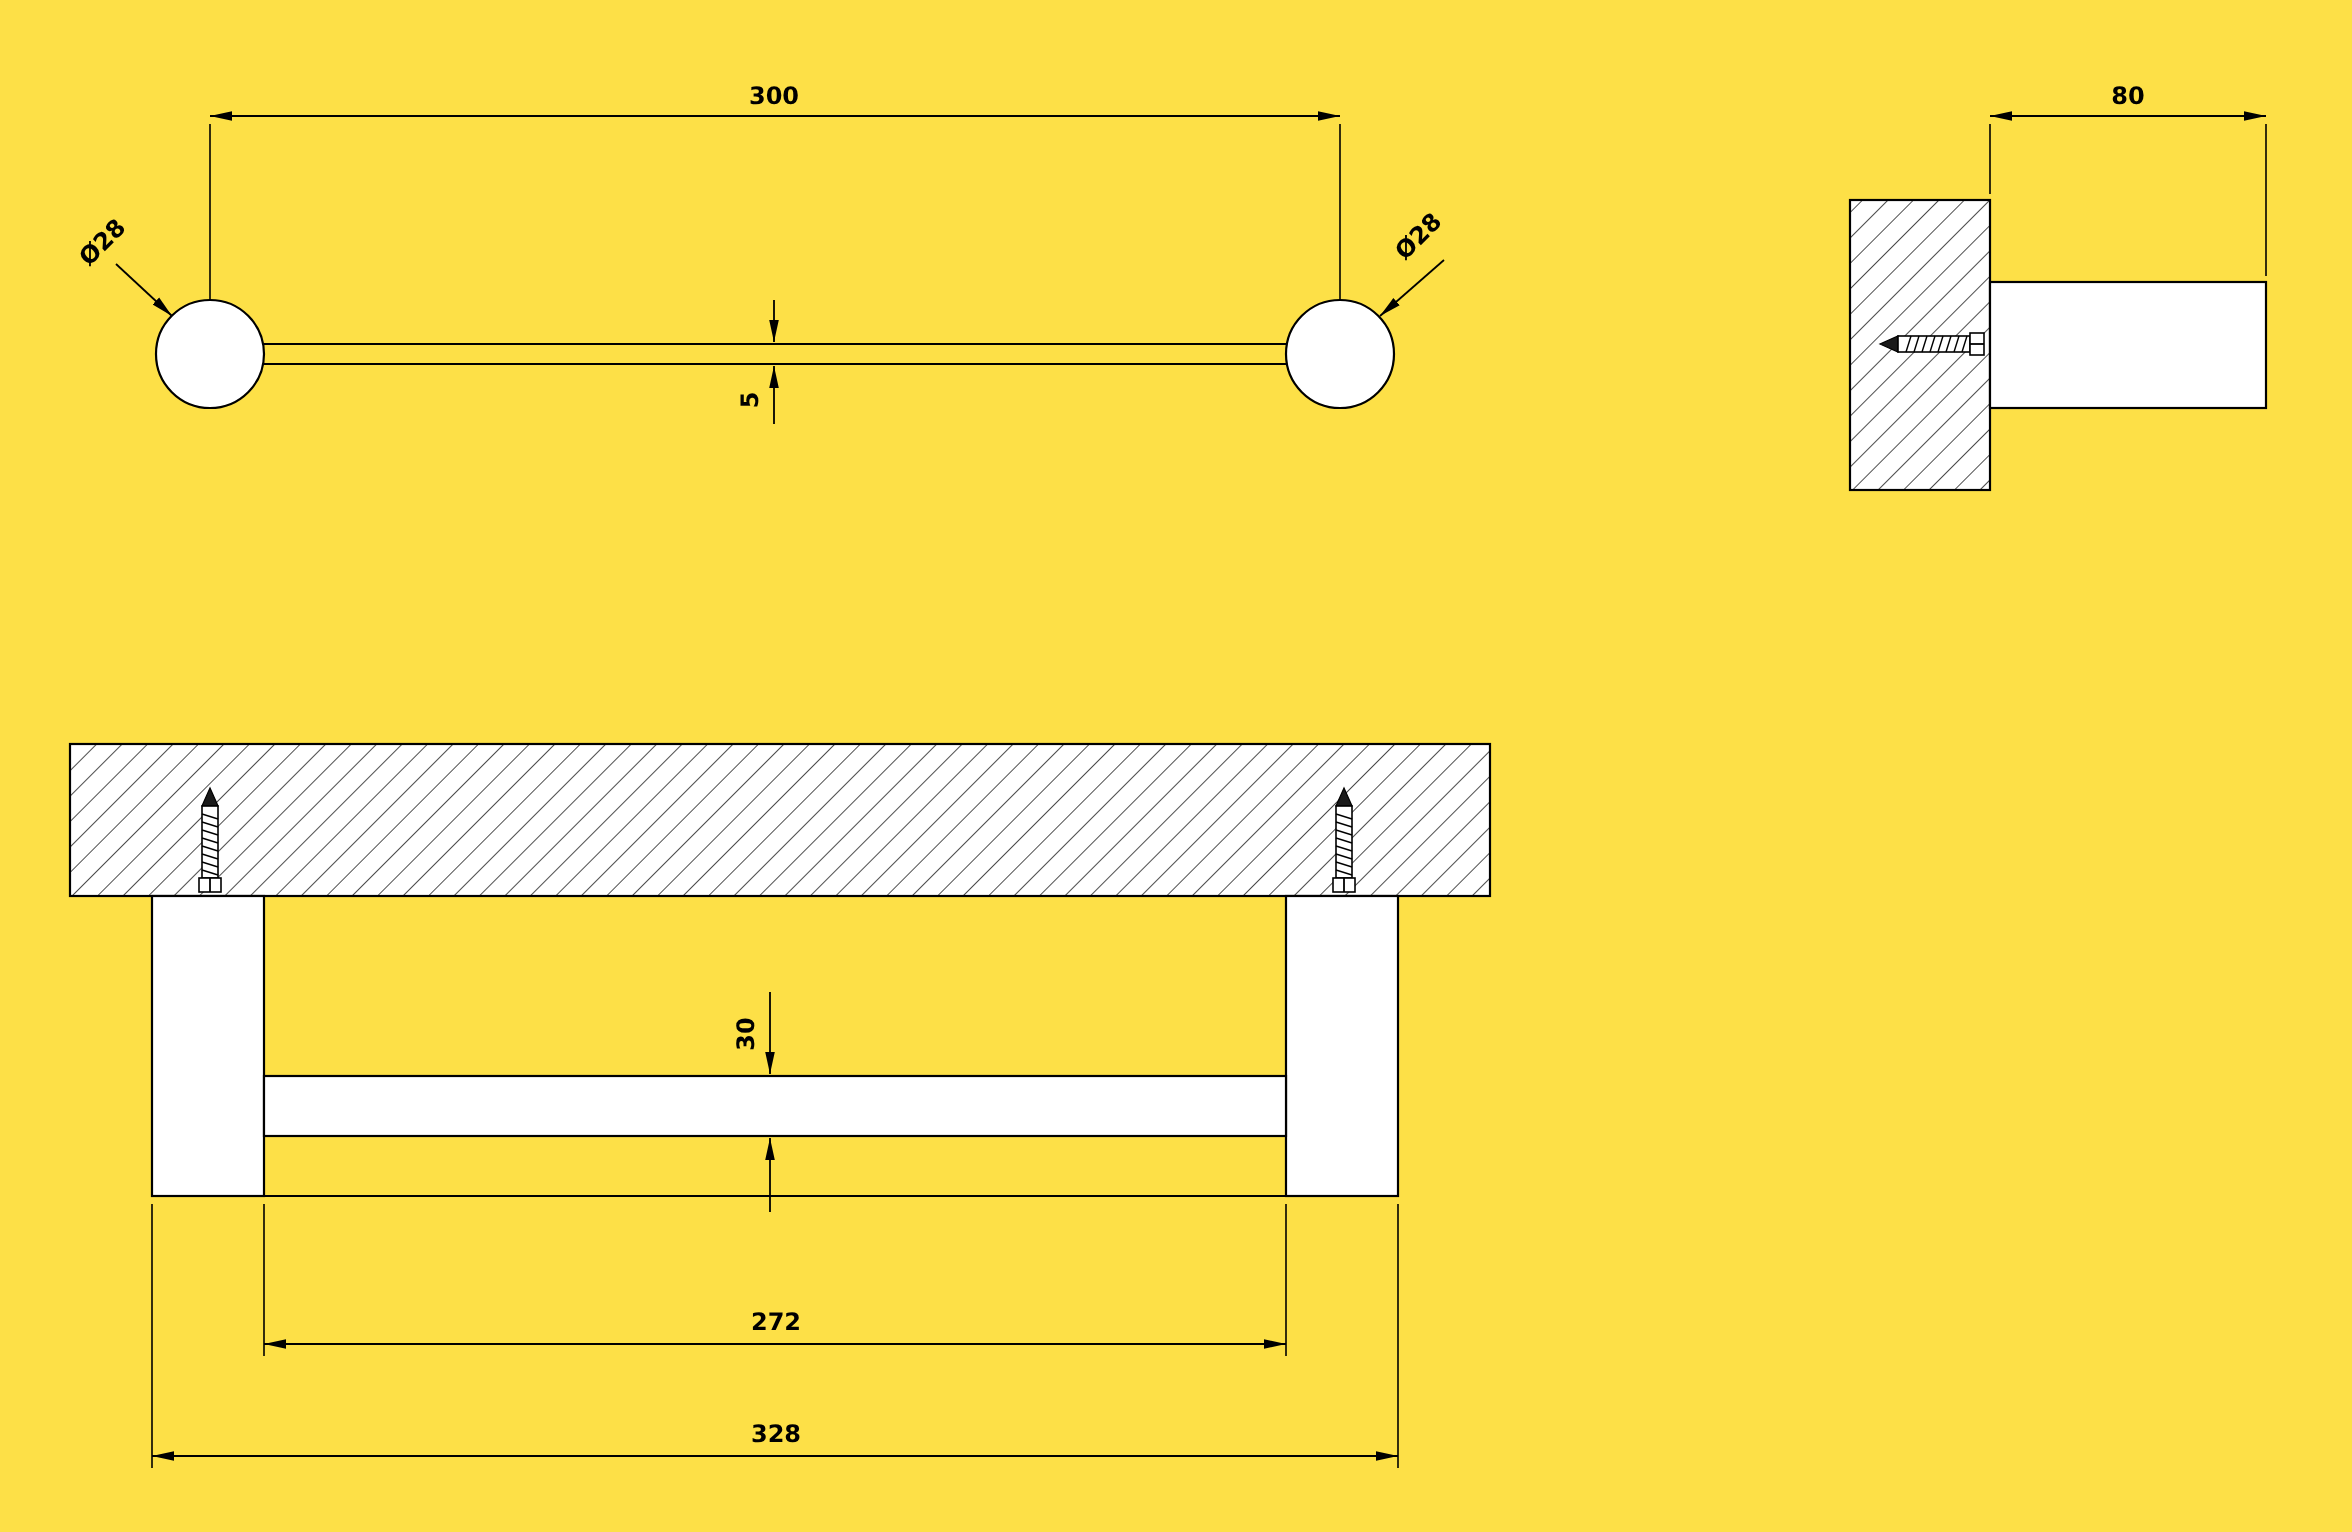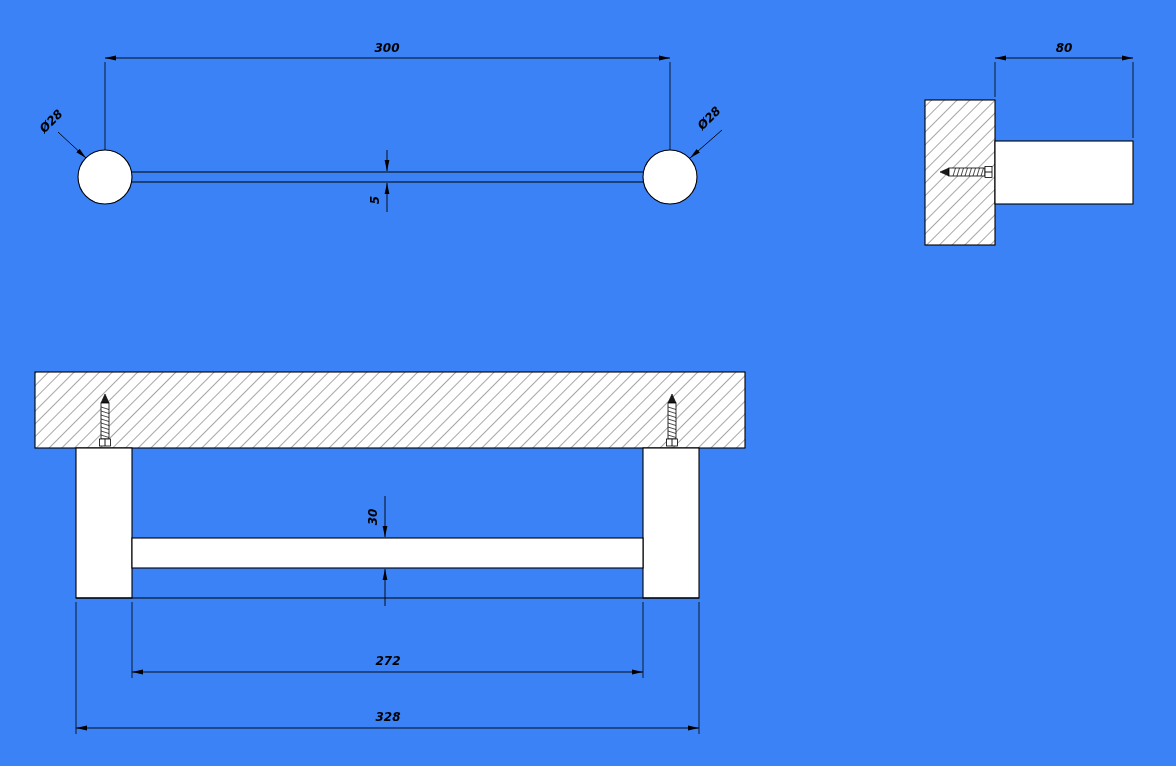--- a/index.html
+++ b/index.html
@@ -1,16 +1,16 @@
 <!DOCTYPE html>
 <html><head>
 <meta charset="utf-8">
 <style>
   html,body{margin:0;padding:0;background:#ffffff;}
-  .canvas{width:1176px;height:766px;position:relative;background:#3b82f6;overflow:hidden;font-style:italic;}
+  .canvas{width:1176px;height:766px;position:relative;background:#fde047;overflow:hidden;}
   svg{display:block;}
   .dim-text{font-family:"DejaVu Sans","Liberation Sans",sans-serif;font-size:12px;font-weight:bold;fill:#000;}
   .obj{stroke:#000;stroke-width:1.1;fill:none;}
   .objw{stroke:#000;stroke-width:1.1;fill:#ffffff;}
   .dim{stroke:#000;stroke-width:0.9;fill:none;}
   .ext{stroke:#000;stroke-width:0.8;fill:none;}
 </style>
 </head>
 <body>
 

